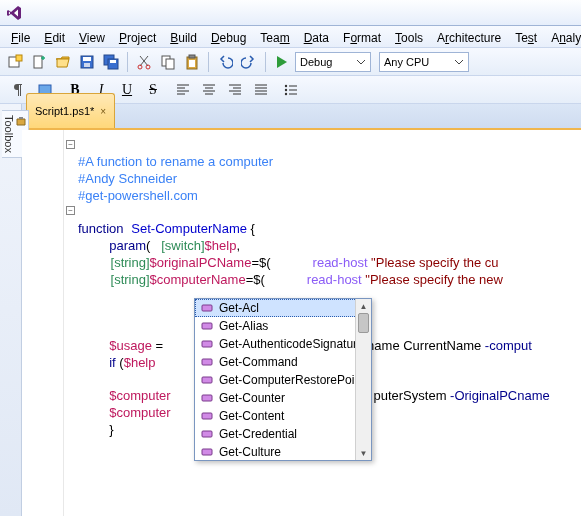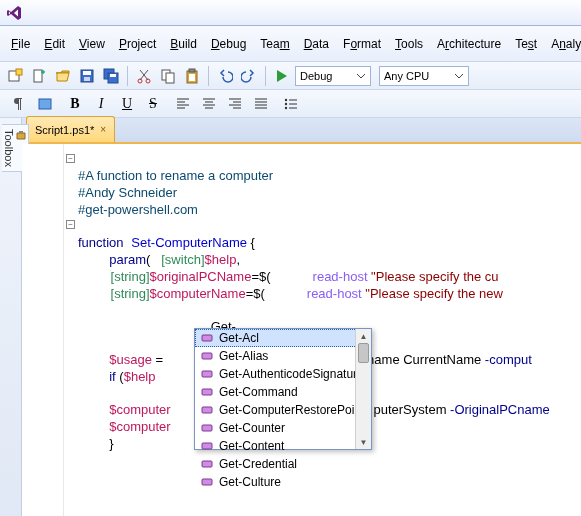--- a/index.html
+++ b/index.html
@@ -2,21 +2,21 @@
 <html><head>
 <meta charset="utf-8">
 <style>
   * { box-sizing: border-box; margin: 0; padding: 0; font-family: "Segoe UI", Tahoma, sans-serif; }
   html, body { width: 581px; height: 516px; overflow: hidden; background: #fff; }
 
   .titlebar { height: 26px; background: linear-gradient(#fdfeff, #e6eefb); border-bottom: 1px solid #9fb4d6; display: flex; align-items: center; padding: 0 6px; font-size: 12px; }
   .titlebar .vs-icon { width: 16px; height: 16px; margin-right: 6px; }
   .titlebar .title { color: #222; }
 
-  .menubar { height: 36px; background: linear-gradient(#f7faff, #e8effb); border-bottom: 1px solid #c9d6ec; display: flex; align-items: center; padding: 0 4px; font-size: 12px; }
+  .menubar { height: 22px; background: linear-gradient(#f7faff, #e8effb); border-bottom: 1px solid #c9d6ec; display: flex; align-items: flex-end; padding: 0 4px; font-size: 12px; }
   .menubar .mi { padding: 2px 7px; cursor: default; }
   .mi.analyze::first-letter { text-decoration: none; }
 
   .toolbar { height: 28px; background: linear-gradient(#f6f9ff, #e6eef9); border-bottom: 1px solid #c9d6ec; display: flex; align-items: center; padding: 0 4px; gap: 2px; }
   .toolbar .sep { width: 1px; height: 20px; background: #b6c5dd; margin: 0 3px; }
   .tb-btn { width: 22px; height: 22px; display: flex; align-items: center; justify-content: center; border-radius: 2px; }
   .tb-select { height: 20px; font-size: 11px; border: 1px solid #9fb4d6; background: #fff; padding: 0 18px 0 4px; display: flex; align-items: center; position: relative; }
   .tb-select .dd { position: absolute; right: 2px; top: 2px; }
   .toolbar2 { height: 28px; background: linear-gradient(#f6f9ff, #e6eef9); border-bottom: 1px solid #c9d6ec; display: flex; align-items: center; padding: 0 8px; gap: 4px; }
   .fmt-btn { width: 22px; height: 22px; display: flex; align-items: center; justify-content: center; font-family: "Times New Roman", serif; font-size: 14px; }
@@ -24,29 +24,29 @@
   .fmt-btn.i { font-style: italic; }
   .fmt-btn.u { text-decoration: underline; }
   .fmt-btn.s { text-decoration: line-through; }
 
   .workspace { display: flex; height: calc(516px - 26px - 22px - 28px - 28px); }
   .toolbox { width: 22px; background: linear-gradient(#f0f4fb, #e0e8f5); border-right: 1px solid #c1cee2; position: relative; }
   .toolbox-tab { position: absolute; top: 6px; left: 2px; writing-mode: vertical-rl; font-size: 11px; color: #333; background: #f7faff; border: 1px solid #c1cee2; border-left: none; padding: 4px 1px; }
 
   .docwell { flex: 1; display: flex; flex-direction: column; background: #fff; }
   .tabrow { height: 26px; background: linear-gradient(#dbe6f6, #cfdcf0); display: flex; align-items: flex-end; padding: 0 4px; border-bottom: 2px solid #f0b64d; }
-  .doctab { height: 26px; background: linear-gradient(#ffe9b6, #ffd87a); border: 1px solid #d9a53a; border-bottom: none; border-radius: 3px 3px 0 0; padding: 0 8px; display: flex; align-items: center; font-size: 11px; gap: 6px; }
+  .doctab { height: 35px; background: linear-gradient(#ffe9b6, #ffd87a); border: 1px solid #d9a53a; border-bottom: none; border-radius: 3px 3px 0 0; padding: 0 8px; display: flex; align-items: center; font-size: 11px; gap: 6px; }
   .doctab .close { font-size: 10px; color: #7a5a16; cursor: default; }
 
   .editor { flex: 1; position: relative; background: #fff; }
   .gutter { position: absolute; left: 0; top: 0; bottom: 0; width: 42px; background: #fff; border-right: 1px solid #e8e8e8; }
   .outline { position: absolute; left: 44px; top: 10px; width: 9px; height: 9px; border: 1px solid #888; font-size: 8px; line-height: 7px; text-align: center; color: #555; background: #fff; }
   .outline2 { top: 76px; }
   .code { position: absolute; left: 56px; top: 8px; right: 0; font-family: Consolas, "Courier New", monospace; font-size: 13px; line-height: 16px; white-space: pre; color: #000; }
-  .c-comment { color: #0c4a6e; }
+  .c-comment { color: #3b82f6; }
   .c-keyword { color: #00008b; }
   .c-func { color: #0000cd; }
   .c-type { color: #2e8b57; }
   .c-var { color: #be185d; }
   .c-cmd { color: #8b5cf6; margin-left: 42px; }
   .c-str { color: #8b0000; }
   .intellisense { position: absolute; background: #fff; border: 1px solid #7a96c0; box-shadow: 2px 2px 5px rgba(0,0,0,.25); font-size: 12px; width: 178px; }
   .intellisense .li { padding: 2px 6px; display: flex; align-items: center; gap: 6px; }
   .intellisense .li.sel { background: #cfe3ff; border: 1px dotted #2a5db0; padding: 1px 5px; }
   .intellisense .glyph { width: 12px; height: 12px; flex: 0 0 12px; }
@@ -255,21 +255,21 @@
                  <span>Get-</span>
 
     <span class="c-var">$usage</span><span> = </span>                       <span>lPCname CurrentName </span><span class="c-keyword">-comput</span>
     <span class="c-keyword">if</span><span> (</span><span class="c-var">$help</span>                         <span>}</span>
 
     <span class="c-var">$computer</span>                          <span>puterSystem </span><span class="c-keyword">-OriginalPCname</span>
     <span class="c-var">$computer</span>
     <span>}</span>
       </div>
 
-      <div class="intellisense" style="left:172px; top:184px; height:122px">
+      <div class="intellisense" style="left:172px; top:168px; height:163px">
         <div class="li sel">
           <svg class="glyph" viewBox="0 0 12 12">
               <rect x="1" y="3" width="10" height="6" rx="1" fill="#d18be6" stroke="#7a3a8c"></rect>
             </svg>
           <span>Get-Acl</span>
         </div>
         <div class="li">
             <svg class="glyph" viewBox="0 0 12 12">
               <rect x="1" y="3" width="10" height="6" rx="1" fill="#d18be6" stroke="#7a3a8c"></rect>
             </svg>

